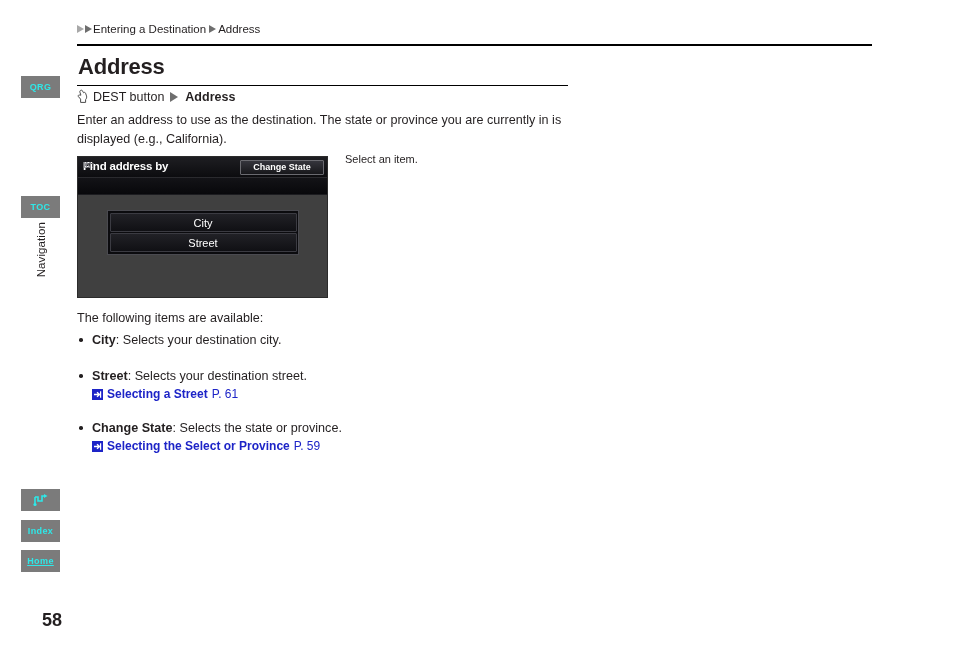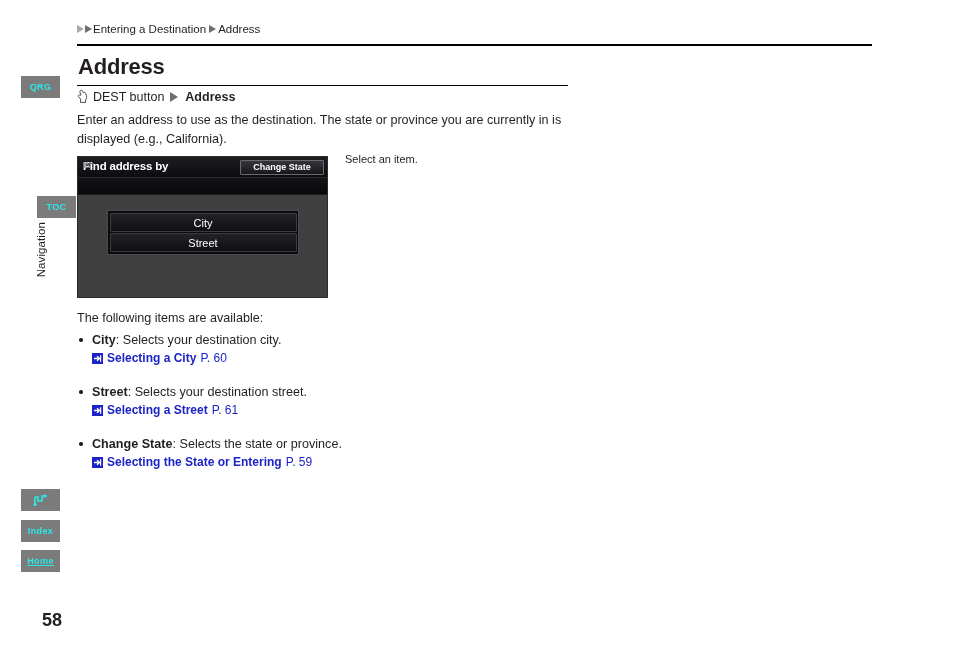--- a/index.html
+++ b/index.html
@@ -31,21 +31,21 @@
     color: #2ee8e8;
     font-size: 9px;
     font-weight: bold;
     letter-spacing: 0.4px;
     display: flex;
     align-items: center;
     justify-content: center;
     box-sizing: border-box;
   }
   .tab-qrg   { top: 76px; }
-  .tab-toc   { top: 196px; margin-left: 16px; }
+  .tab-toc   { top: 196px; }
   .tab-route { top: 489px; }
   .tab-index { top: 520px; }
   .tab-home  { top: 550px; text-decoration: underline; }
 
   .route-icon svg { display:block; }
 
   .section-label {
     position: absolute;
     left: 21px;
     top: 222px;
@@ -379,31 +379,20 @@
   <div class="caption">Select an item.</div>
 
   <div class="list-intro">The following items are available:</div>
 
   <div class="bullets">
 
     <div class="bullet">
       <span class="dot"></span>
       <div class="bullet-line">
         <span class="term">City</span><span>: Selects your destination city.</span>
-      </div>
-      <div class="xref">
-        <span class="goicon">
-          <svg width="11" height="11" viewBox="0 0 11 11">
-            <rect x="0" y="0" width="11" height="11" fill="#1d24c7"></rect>
-            <path d="M2 5.5 L7 5.5 M5 3.3 L7.6 5.5 L5 7.7" fill="none" stroke="#ffffff" stroke-width="1.3"></path>
-            <path d="M8.6 2.2 L8.6 8.8" stroke="#ffffff" stroke-width="1.2"></path>
-          </svg>
-        </span>
-        <span>Selecting a City</span>
-        <span class="pg">P. 60</span>
       </div>
     </div>
 
     <div class="bullet">
       <span class="dot"></span>
       <div class="bullet-line">
         <span class="term">Street</span><span>: Selects your destination street.</span>
       </div>
       <div class="xref">
         <span class="goicon">
@@ -424,19 +413,19 @@
         <span class="term">Change State</span><span>: Selects the state or province.</span>
       </div>
       <div class="xref">
         <span class="goicon">
           <svg width="11" height="11" viewBox="0 0 11 11">
             <rect x="0" y="0" width="11" height="11" fill="#1d24c7"></rect>
             <path d="M2 5.5 L7 5.5 M5 3.3 L7.6 5.5 L5 7.7" fill="none" stroke="#ffffff" stroke-width="1.3"></path>
             <path d="M8.6 2.2 L8.6 8.8" stroke="#ffffff" stroke-width="1.2"></path>
           </svg>
         </span>
-        <span>Selecting the State or Entering</span>
+        <span>Selecting the Select or Province</span>
         <span class="pg">P. 59</span>
       </div>
     </div>
 
   </div>
 </div>
 
 </body></html>

